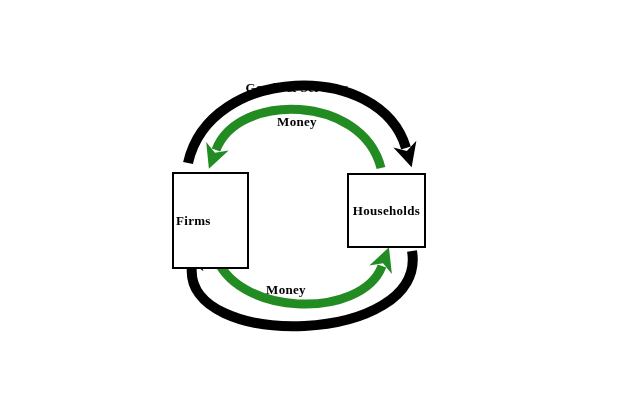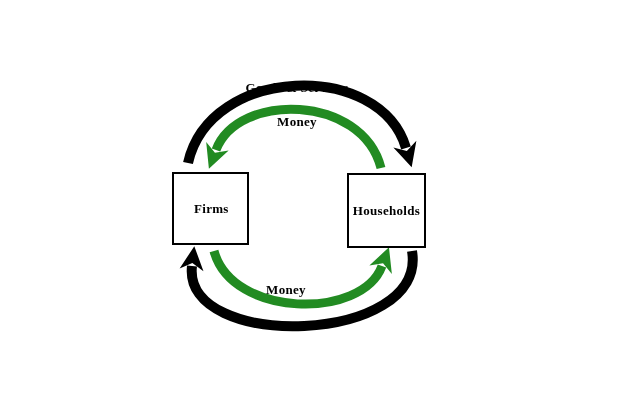--- a/index.html
+++ b/index.html
@@ -42,22 +42,22 @@
     border: 2px solid #000000;
     background: #ffffff;
     display: flex;
     align-items: center;
     font-size: 13px;
     font-weight: bold;
     letter-spacing: 0.3px;
   }
   .box-firms {
     left: 172px; top: 172px;
-    width: 77px; height: 73px;
-    padding-left: 20px;
+    width: 77px; height: 97px;
+    padding-left: 2px;
     justify-content: flex-start;
   }
   .box-households {
     left: 347px; top: 173px;
     width: 79px; height: 75px;
     justify-content: center;
   }
 </style>
 </head>
 <body>

